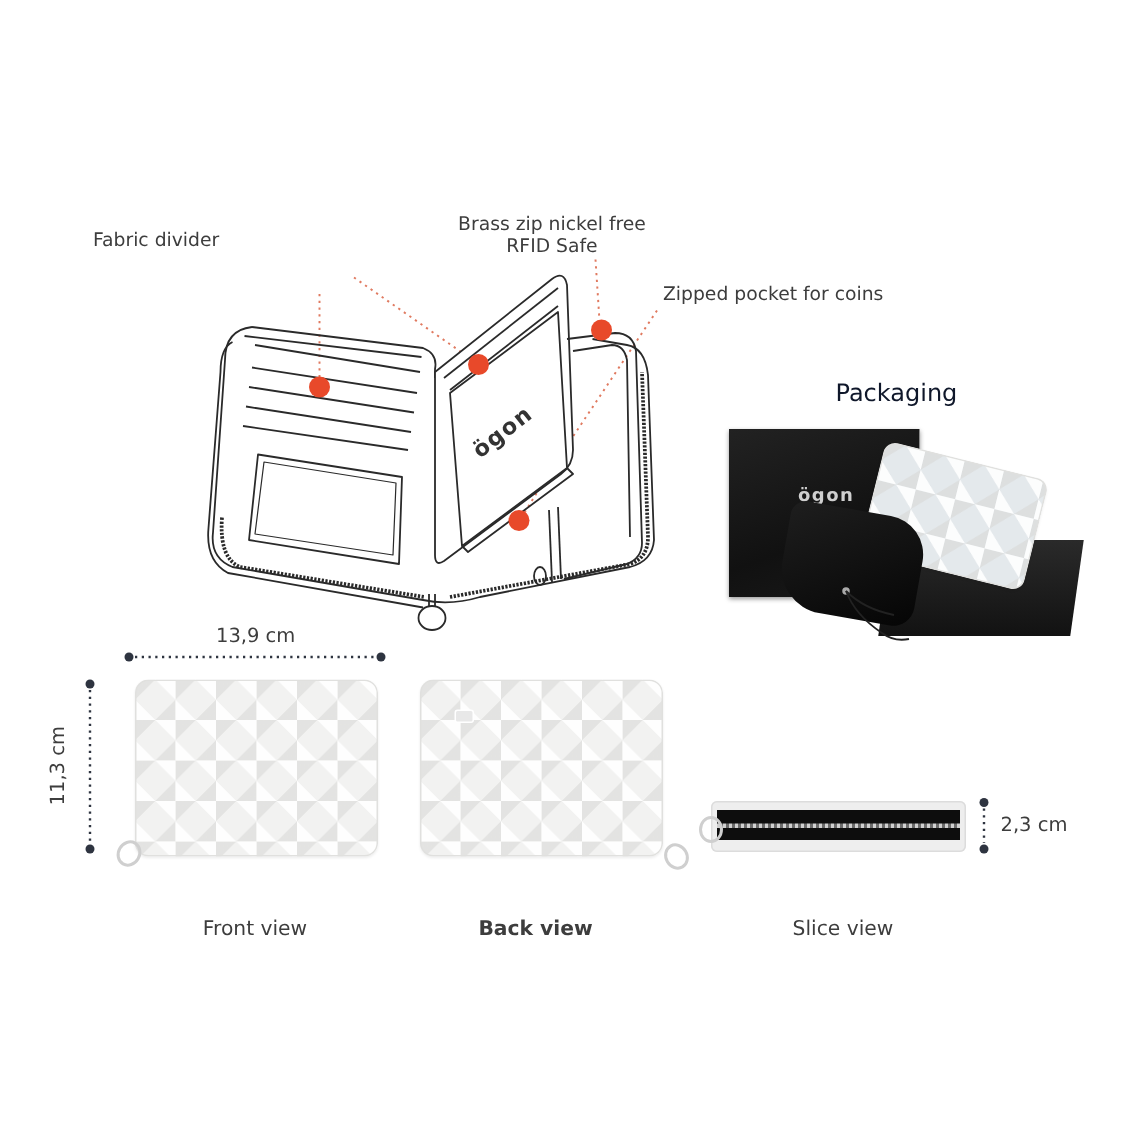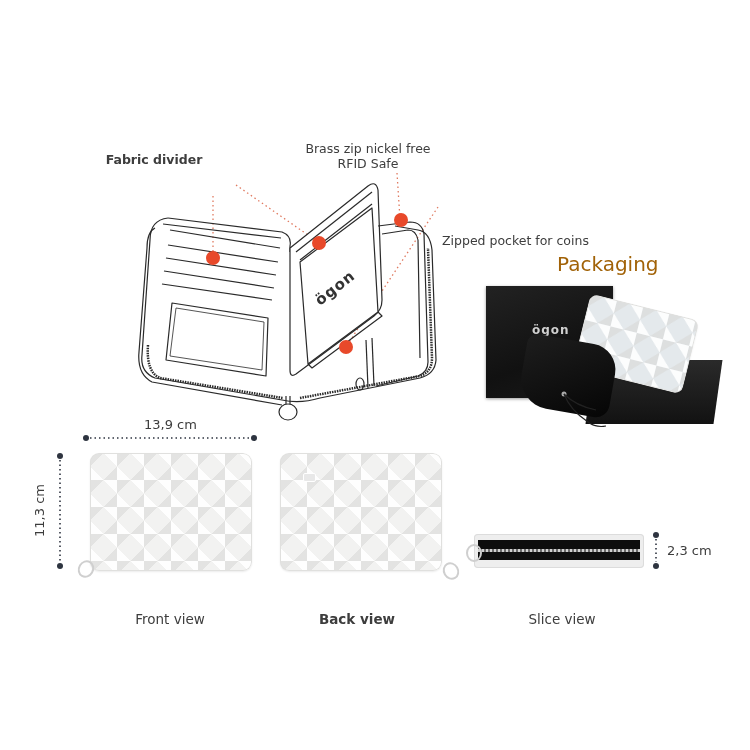--- a/index.html
+++ b/index.html
@@ -12,28 +12,28 @@
     background-image:
       linear-gradient(45deg, rgba(255,255,255,0.9) 25%, transparent 25%, transparent 75%, rgba(255,255,255,0.9) 75%),
       linear-gradient(-45deg, rgba(215,215,213,0.55) 25%, transparent 25%, transparent 75%, rgba(215,215,213,0.55) 75%);
     background-size:27px 27px;
     box-shadow:inset 0 0 0 1px #e0e0de, 0 1px 2px rgba(0,0,0,0.08);}
   .ring{position:absolute;width:12px;height:14px;border:2px solid #cfcfcf;border-radius:50%;background:transparent;}
 </style>
 </head>
 <body>
 
-<div class="abs label" style="left:62px;top:152px;text-align:center;width:184px;font-weight:bold;">
+<div class="abs label" style="left:62px;top:152px;width:184px;">
   <div>Fabric divider</div>
 </div>
 <div class="abs label" style="left:300px;top:141px;text-align:center;width:136px;">
   <div>Brass zip nickel free</div>
   <div>RFID Safe</div>
 </div>
-<div class="abs label" style="left:442px;top:188px;margin-top:45px;">Zipped pocket for coins</div>
+<div class="abs label" style="left:442px;top:188px;">Zipped pocket for coins</div>
 
 <svg class="abs" style="left:0;top:0" width="750" height="430" viewBox="0 0 750 430">
 
   <g stroke="#e07a60" stroke-width="1.3" stroke-dasharray="1.5 3" fill="none">
     <line x1="213" y1="196" x2="213" y2="255"></line>
     <line x1="236" y1="185" x2="318" y2="242"></line>
     <line x1="397" y1="173" x2="400" y2="219"></line>
     <line x1="438" y1="207" x2="372" y2="306"></line>
     <line x1="372" y1="306" x2="347" y2="346"></line>
   </g>
@@ -76,21 +76,21 @@
   <text x="320" y="306" transform="rotate(-38 320 306)" font-family="DejaVu Sans, sans-serif" font-size="15" font-weight="bold" fill="#333" letter-spacing="1">ögon</text>
 
   <g fill="#e8492a">
     <circle cx="213" cy="258" r="7"></circle>
     <circle cx="319" cy="243" r="7"></circle>
     <circle cx="401" cy="220" r="7"></circle>
     <circle cx="346" cy="347" r="7"></circle>
   </g>
 </svg>
 
-<div class="abs" style="left:557px;top:252px;font-size:20px;color:#a16207;">Packaging</div>
+<div class="abs" style="left:557px;top:252px;font-size:16px;color:#0f172a;">Packaging</div>
 <div class="abs" style="left:480px;top:280px;width:240px;height:160px;">
 
   <div class="abs" style="left:6px;top:6px;width:127px;height:112px;background:linear-gradient(160deg,#222 0%,#111 60%,#1a1a1a 100%);box-shadow:0 1px 3px rgba(0,0,0,0.4);"></div>
   <div class="abs" style="left:52px;top:43px;color:#cfcfcf;font-size:12px;font-weight:bold;letter-spacing:1px;">ögon</div>
 
   <div class="abs" style="left:110px;top:80px;width:128px;height:64px;background:linear-gradient(180deg,#2a2a2a,#121212);transform:skewX(-8deg);"></div>
 
   <div class="quilt" style="left:100px;top:26px;width:112px;height:76px;transform:rotate(14deg);background-color:#e4e9ec;border-radius:8px;"></div>
 
   <div class="abs" style="left:42px;top:60px;width:92px;height:72px;background:linear-gradient(150deg,#1e1e1e,#050505);border-radius:10px 26px 14px 30px;transform:rotate(10deg);"></div>

